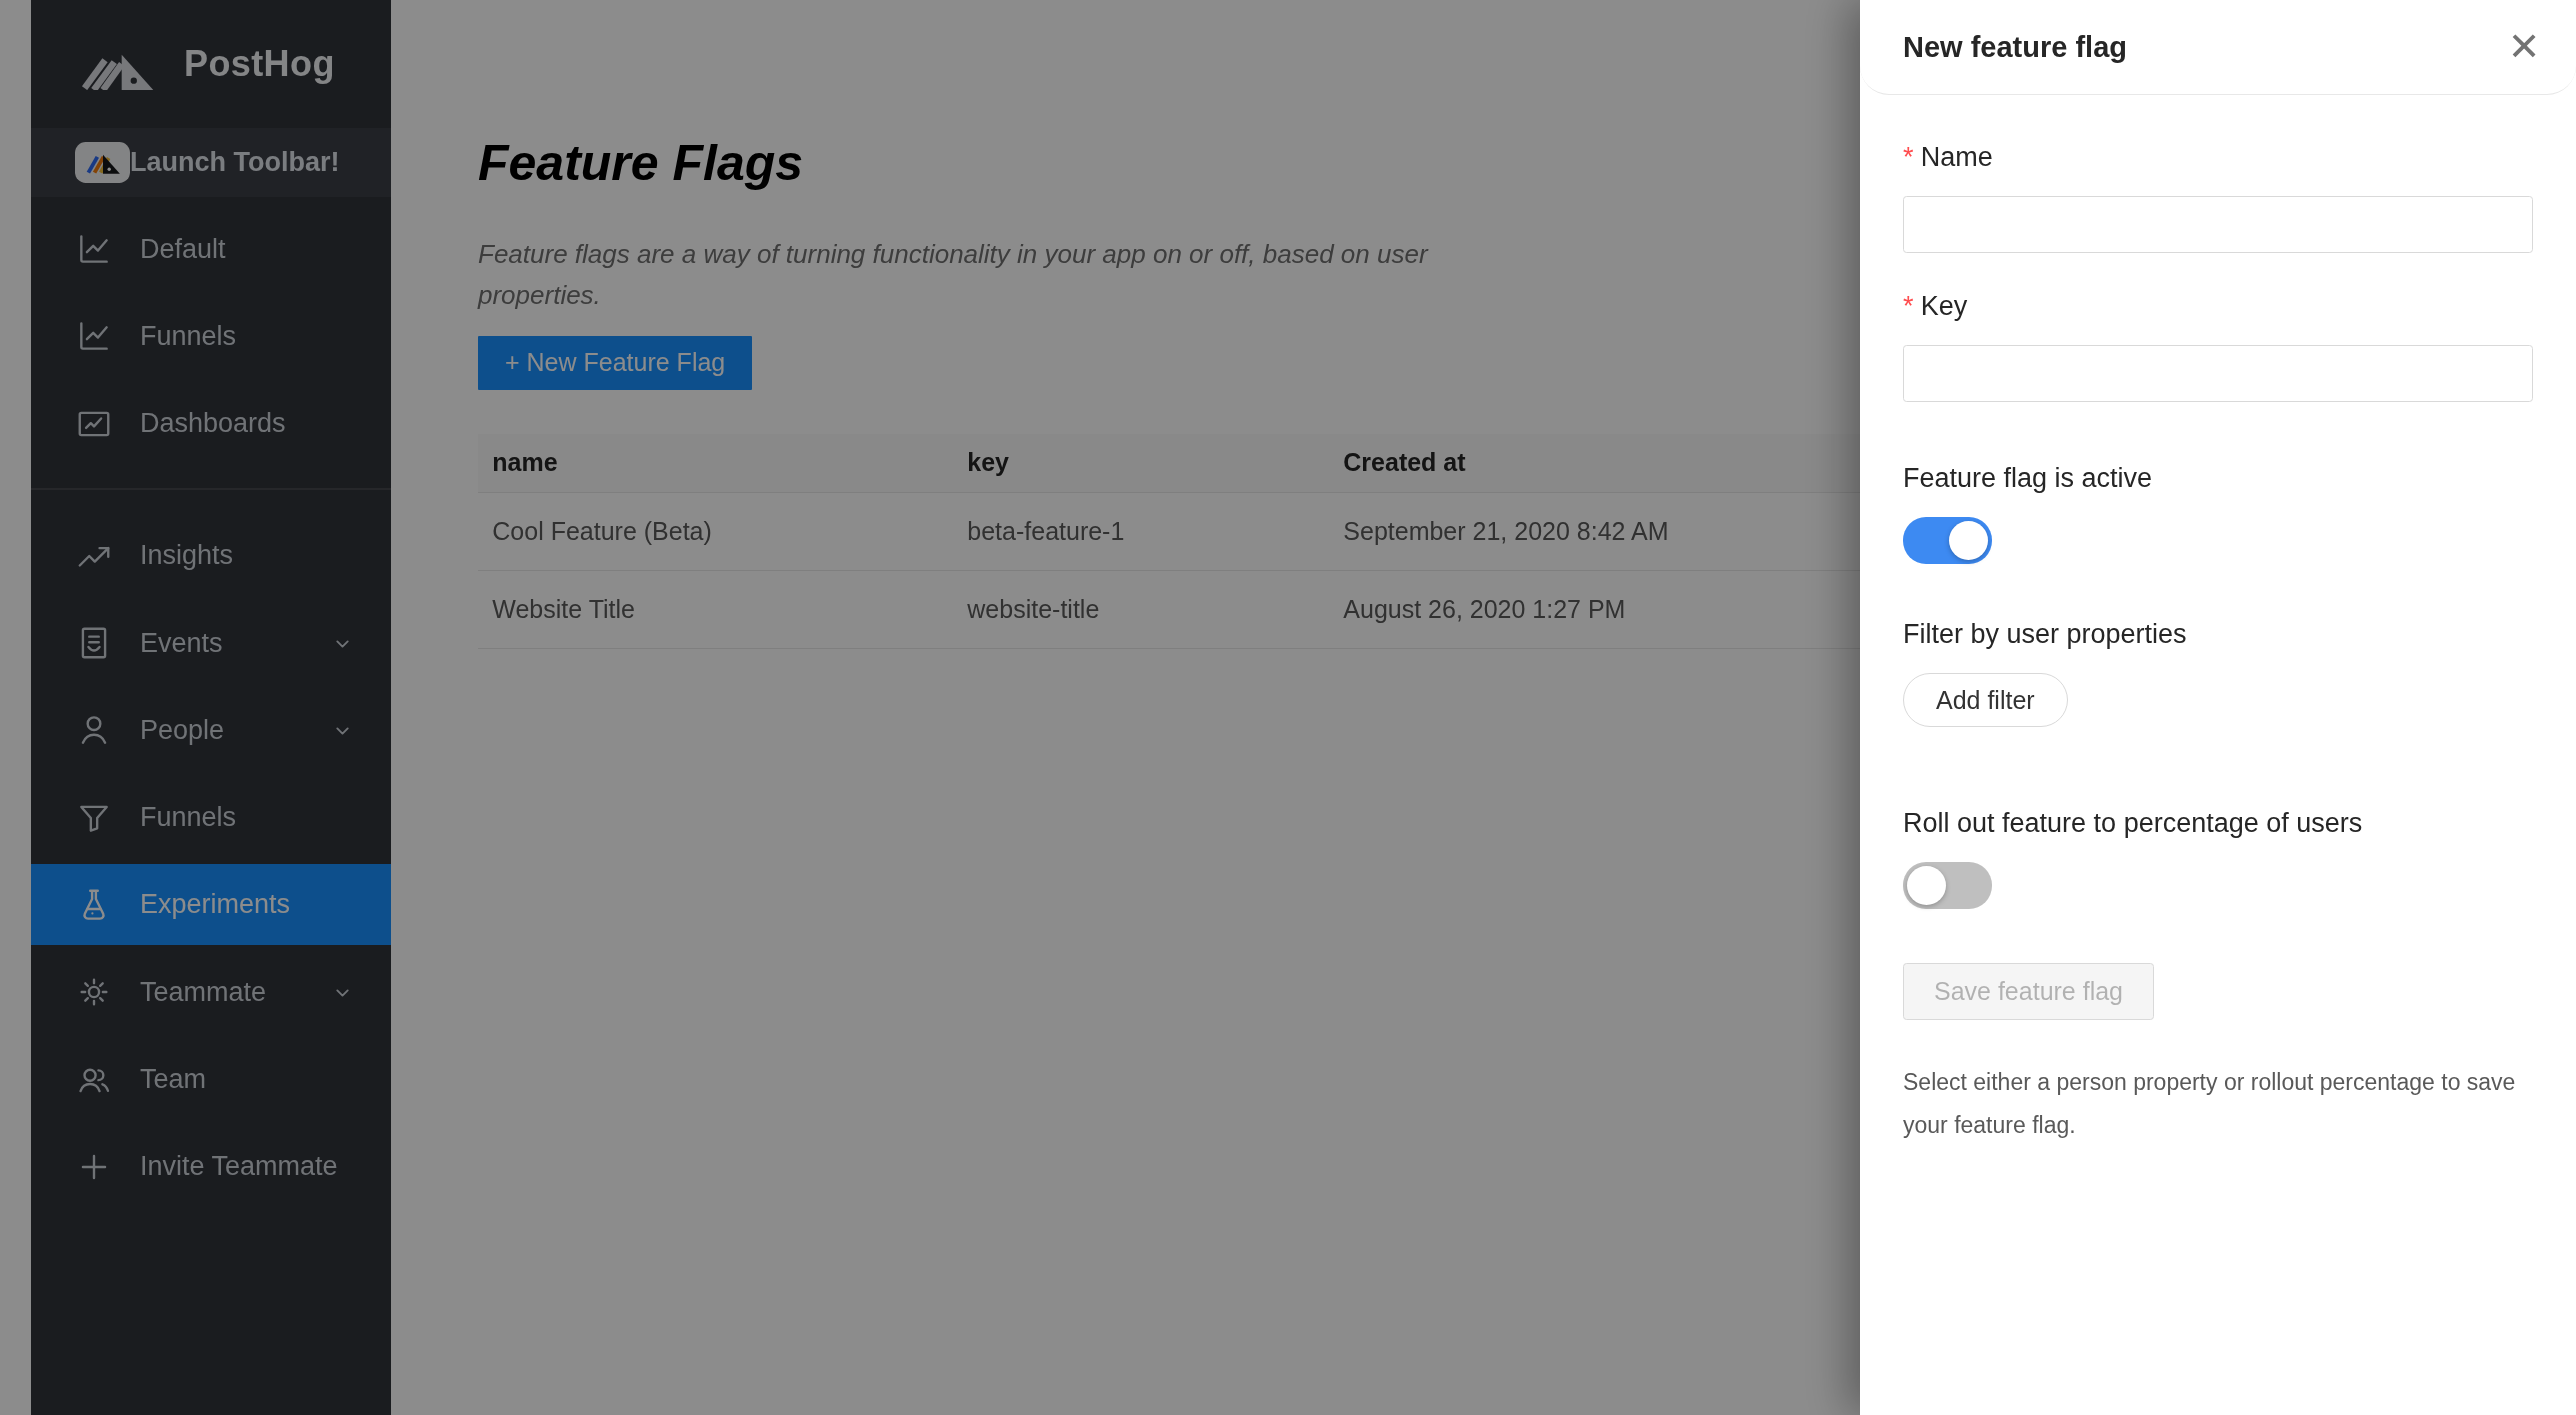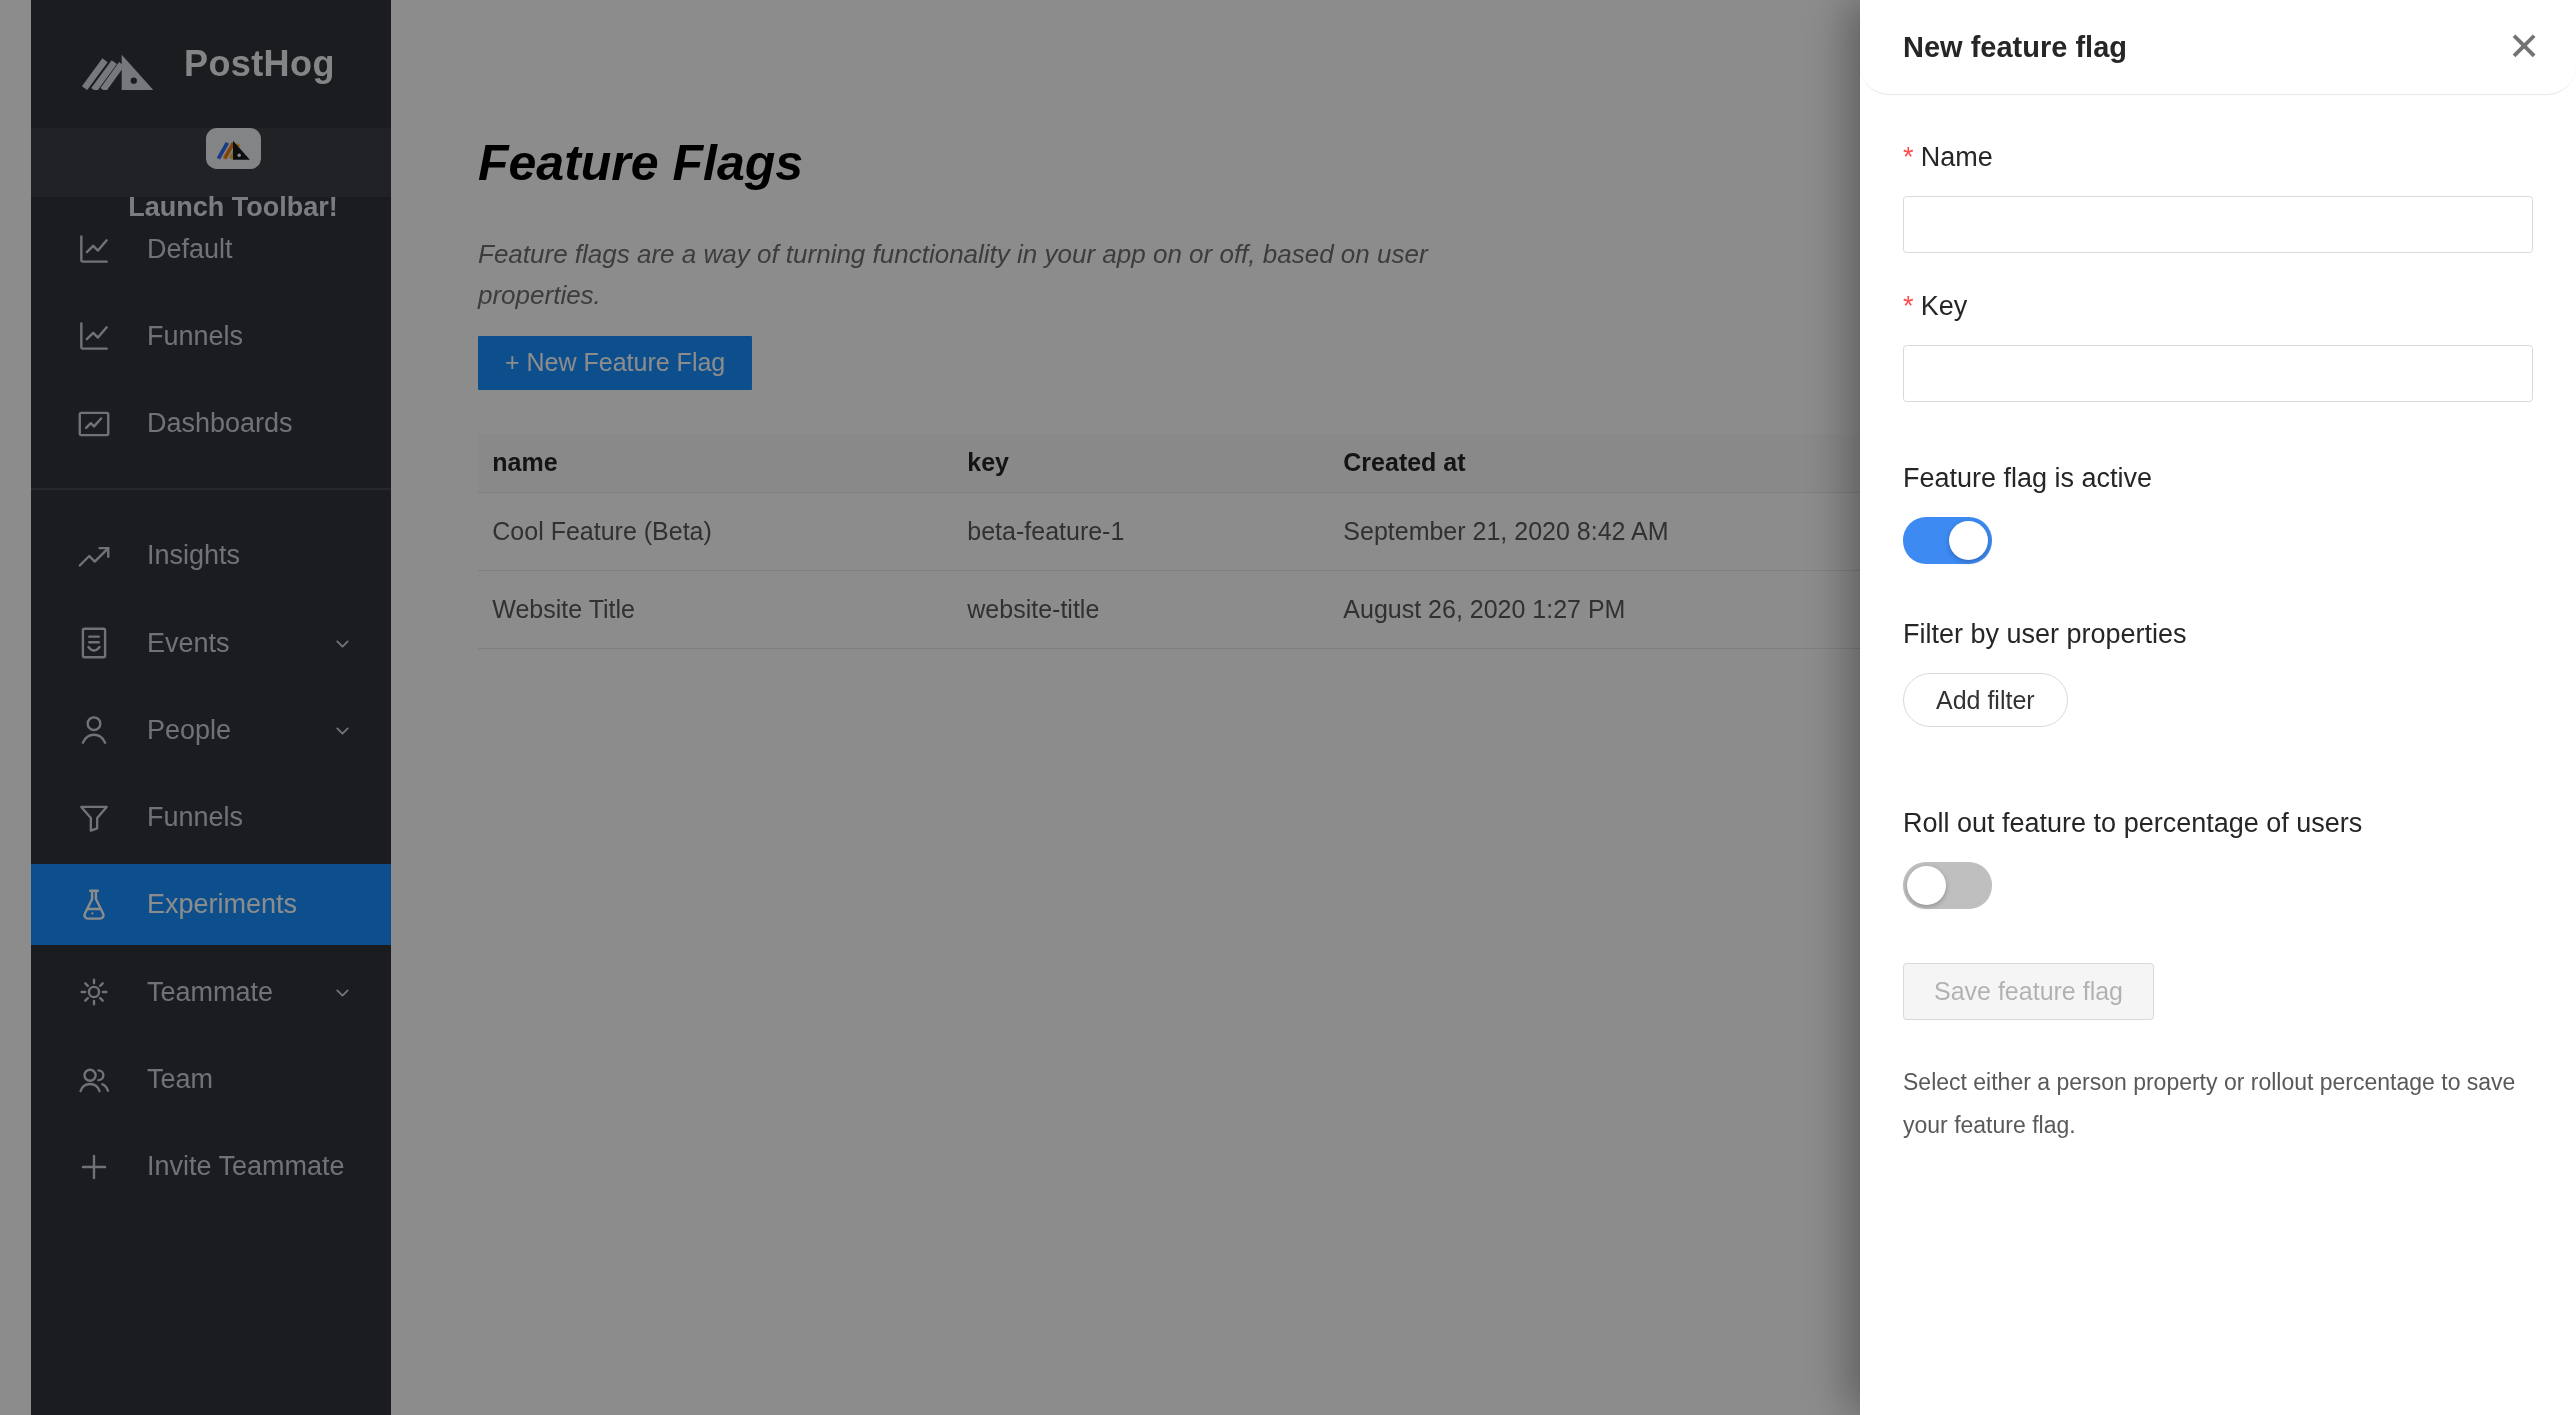--- a/index.html
+++ b/index.html
@@ -6,26 +6,26 @@
   html,body { width:2576px; height:1415px; overflow:hidden;
     font-family:"Liberation Sans", sans-serif; background:#fff; }
 
   .app { display:flex; width:2576px; height:1415px;margin-left:31px; }
 
   
   .sidebar { width:360px; height:100%; background:#30333a; flex:none; display:flex; flex-direction:column; }
   .logo-row { height:128px; display:flex; align-items:center; padding-left:44px; gap:23px; }
   .logo-mark { width:86px; height:52px; flex:none; }
   .logo-text { font-size:36px; font-weight:700; color:#f0f2f5; letter-spacing:0.4px; }
-  .launch-row { height:69px; background:#3b3e45; display:flex; align-items:center; padding-left:44px; gap:23px; cursor:pointer;flex-direction:column; }
+  .launch-row { height:69px; background:#3b3e45; display:flex; align-items:center; padding-left:44px; cursor:pointer; }
   .launch-badge { width:55px; height:41px; background:#eef0f2; border-radius:10.7px; display:flex; align-items:center; justify-content:center; flex:none; }
   .launch-label { font-size:27px; font-weight:700; color:#dfe3ea; }
 
   .menu { padding-top:11.6px; display:flex; flex-direction:column; }
-  .menu-item { height:81px; margin-bottom:6.3px; display:flex; align-items:center; padding-left:44px; gap:34px;
+  .menu-item { height:81px; margin-bottom:6.3px; display:flex; align-items:center; padding-left:44px; gap:27px;
     color:#ccd1d8; font-size:27px; cursor:pointer; }
   .menu-item svg.nav-ic { width:38px; height:38px; flex:none; }
   .menu-item.selected { background:#1890ff; color:#ffffff; }
   .chevron { margin-left:auto; margin-right:36px; width:25px; height:25px; flex:none; }
   .menu-divider { height:1.8px; background:rgba(255,255,255,0.10); margin:18px 0 25px 0; }
 
   
   .main { flex:1; background:#ffffff; padding:134px 0 0 87px; position:relative; }
   .page-title { font-size:50px; line-height:59px; font-weight:700; color:#000000;font-style:italic; }
   .page-desc { margin-top:41px; max-width:975px; font-size:26px; line-height:41px; font-style:italic; color:#6f6f6f; }

